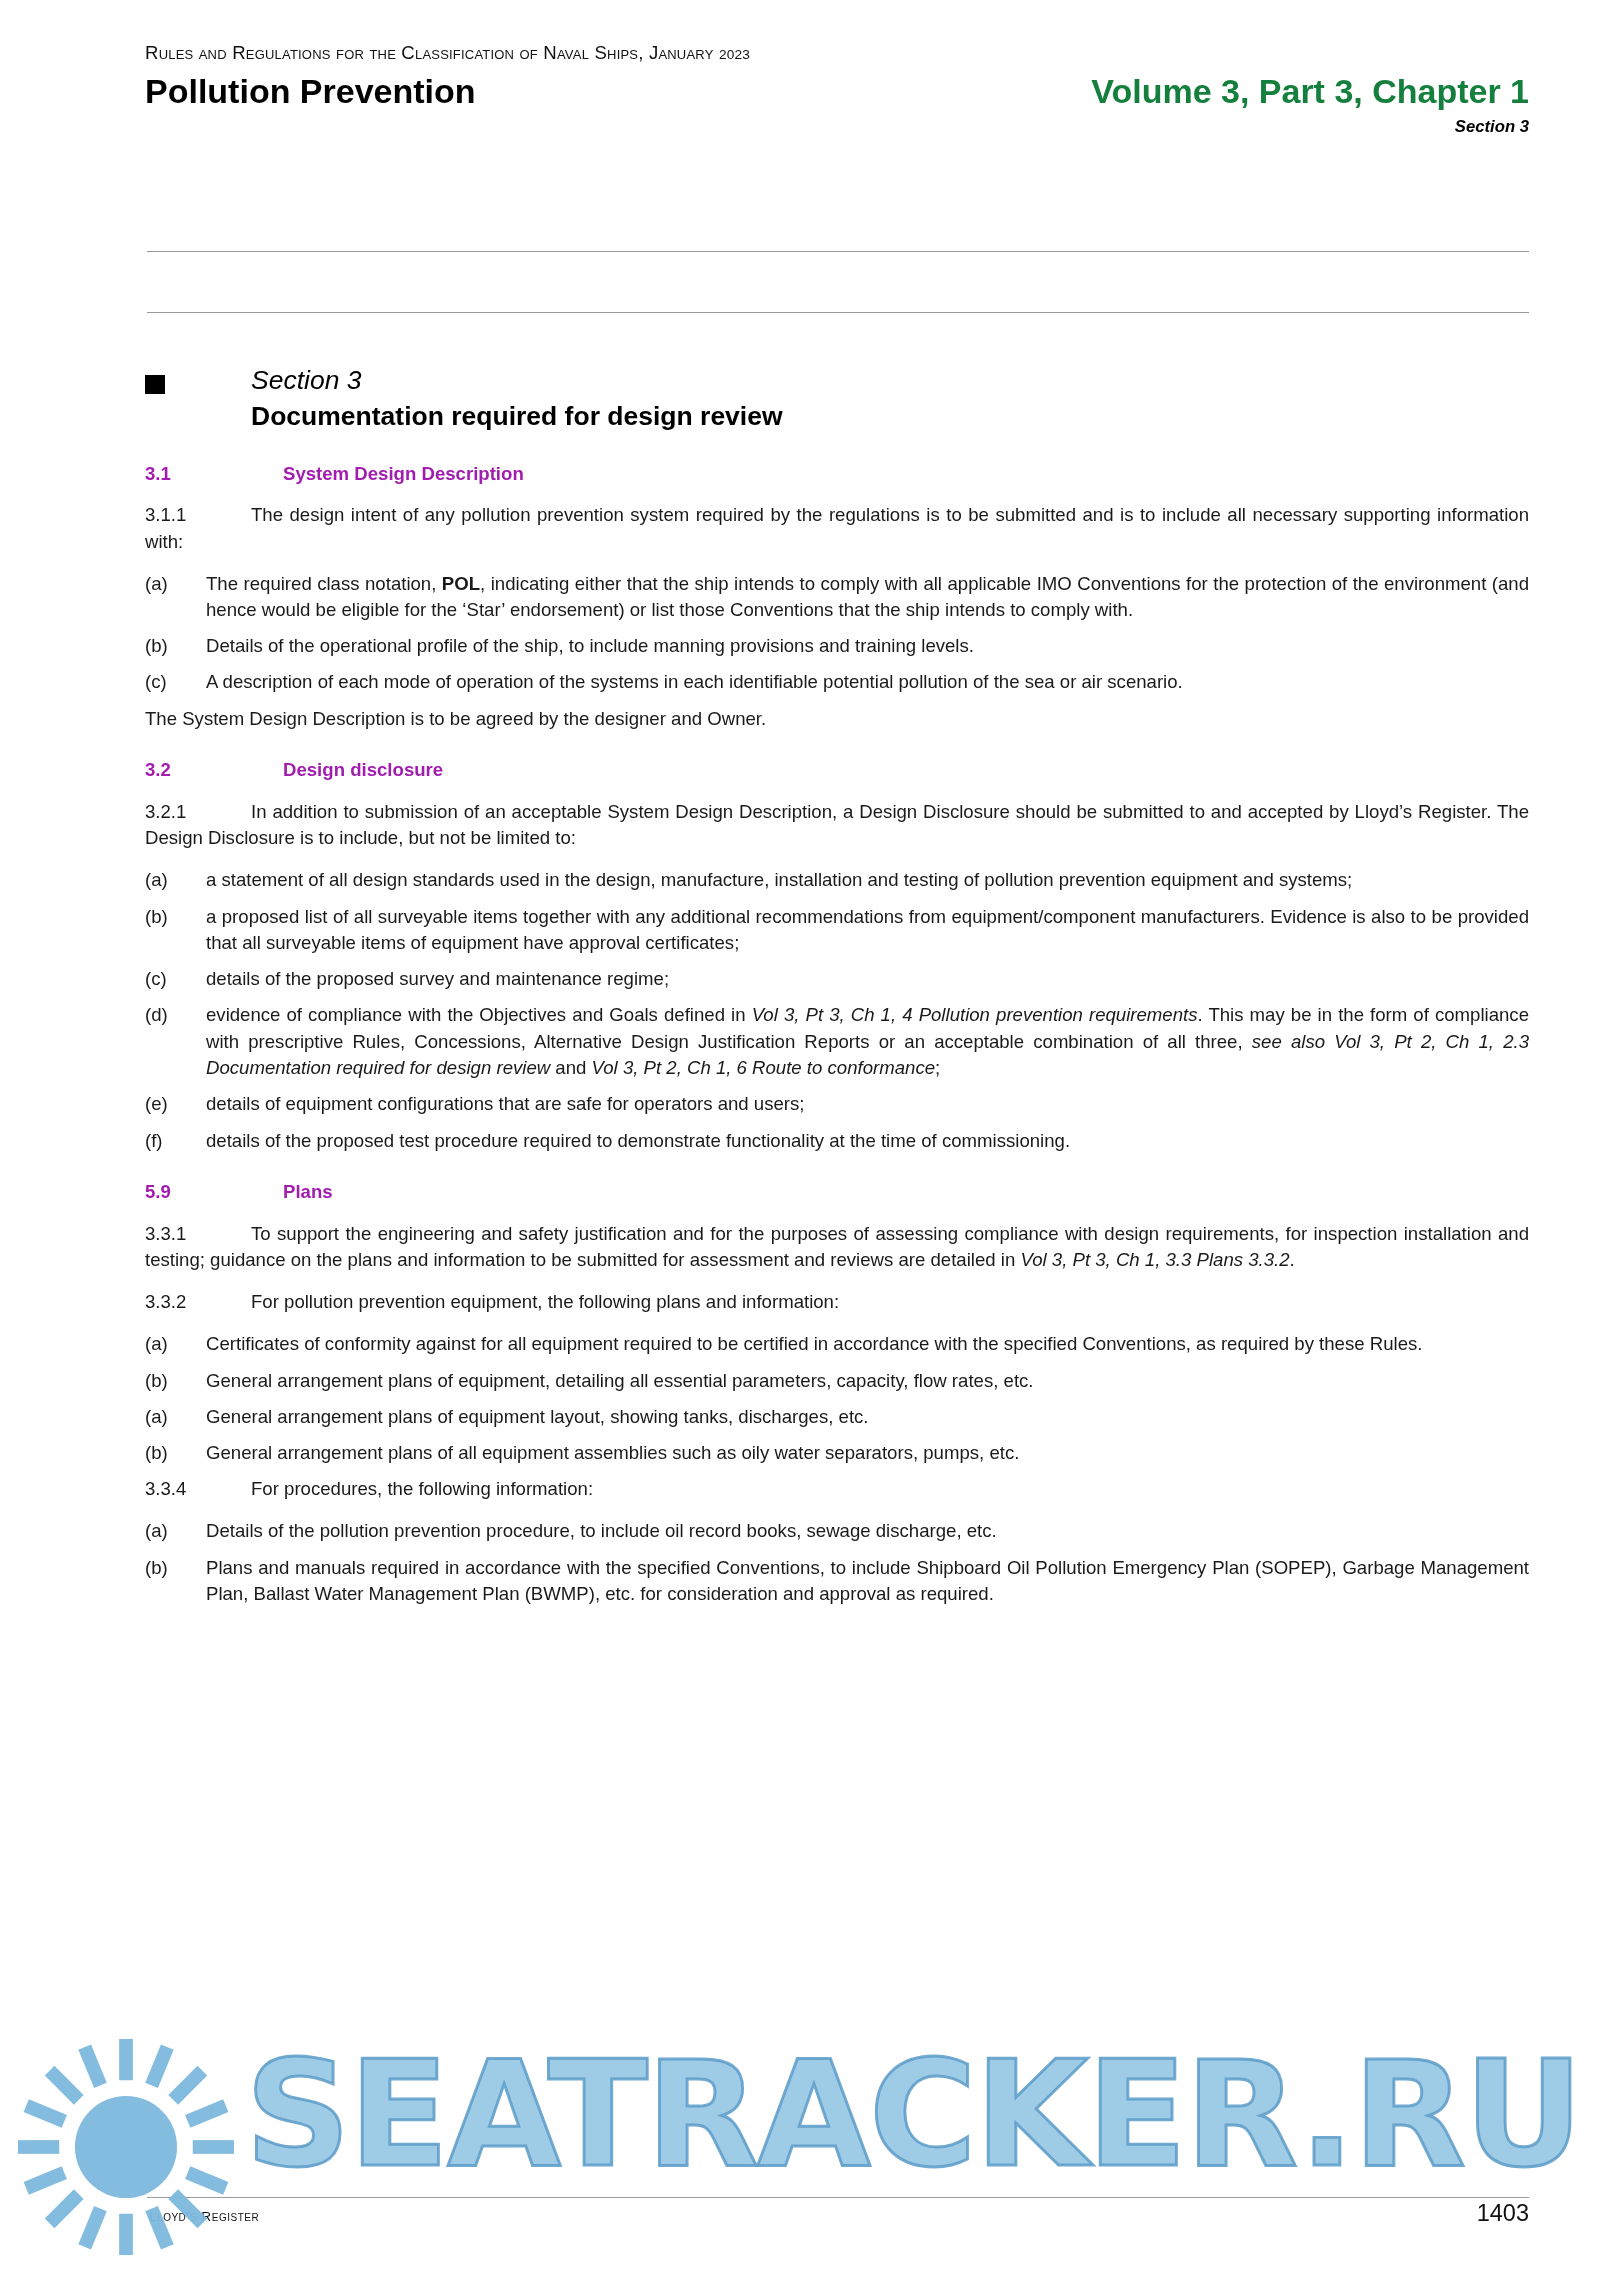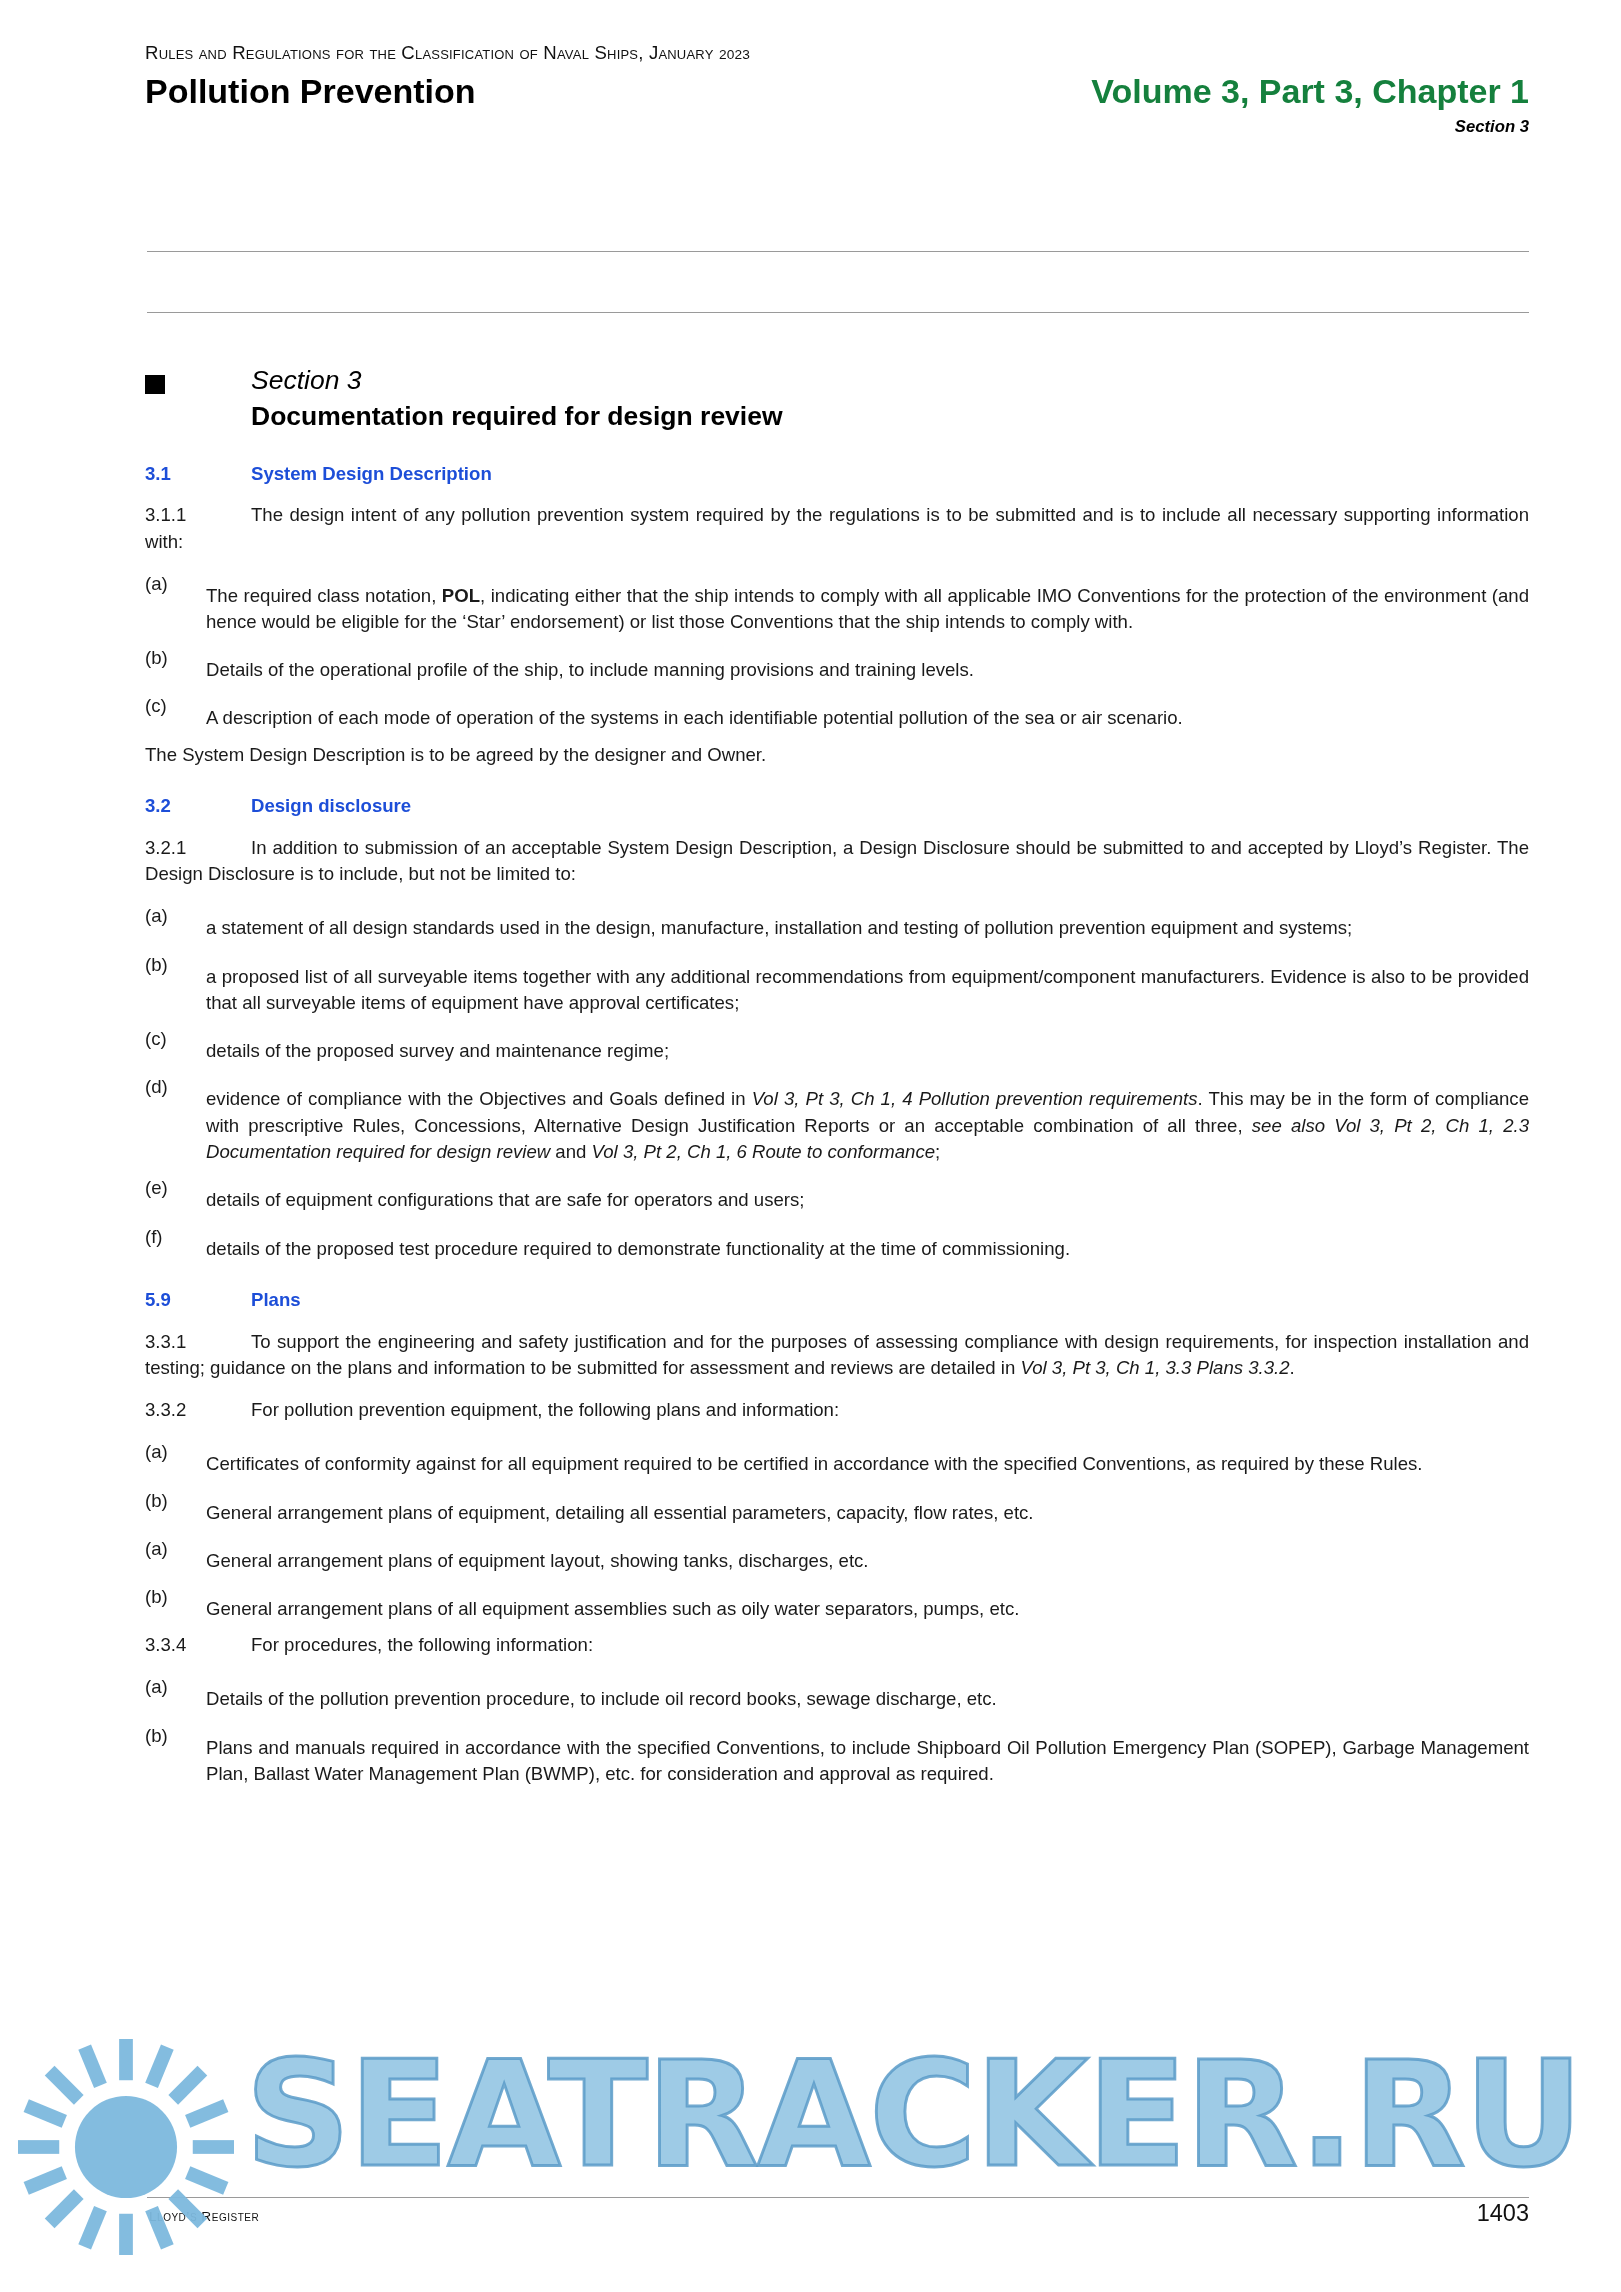--- a/index.html
+++ b/index.html
@@ -117,21 +117,22 @@
     line-height: 1.35;
     margin-top: 2px;
   }
 
   .sub-head {
     display: flex;
     margin-top: 27.4px;
     margin-bottom: 17.6px;
     font-size: 18.6px;
     font-weight: bold;
-    color: #1d4ed8;
+    color: #a21caf;
+    gap: 32px;
   }
   .sub-head .num {
     width: 106px;
     flex: 0 0 106px;
   }
 
   p.para {
     font-size: 18.6px;
     line-height: 1.42;
     margin: 0 0 15.7px 0;
@@ -157,21 +158,20 @@
     margin-bottom: 9.8px;
     color: #1a1a1a;
   }
   .list-item .marker {
     width: 61px;
     flex: 0 0 61px;
   }
   .list-item .content {
     flex: 1 1 auto;
     text-align: justify;
-    margin-top: 12px;
   }
 
   .gap-top { margin-top: 21.6px; }
 
   em { font-style: italic; }
   strong { font-weight: bold; }
 
   
   .footer-rule {
     position: absolute;

